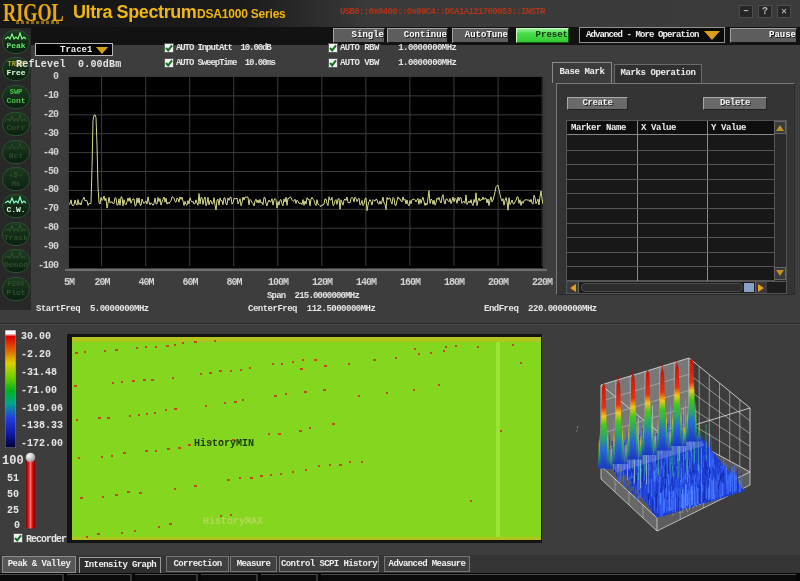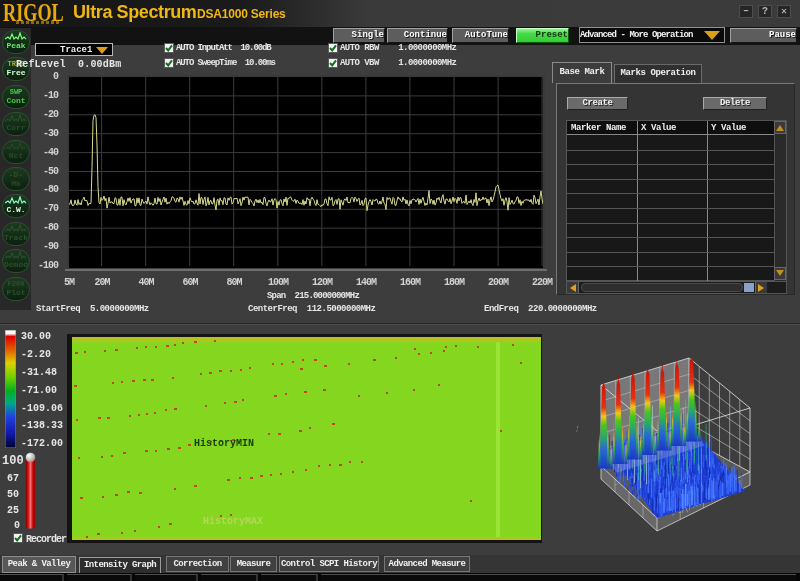--- a/index.html
+++ b/index.html
@@ -13,30 +13,31 @@
 .tab { position:absolute; font-size:9px; font-weight:bold; color:#f0f0f0; text-align:center; letter-spacing:-0.4px; }
 </style></head>
 <body>
 <div id="app">
 
 <div class="abs" style="left:0;top:0;width:800px;height:27px;background:linear-gradient(90deg,#161616 0%,#1a1a1a 30%,#3a3a3a 46%,#3b3b3b 100%)"></div>
 <div class="abs" style="left:3px;top:-2px;font-family:'Liberation Serif',serif;font-weight:bold;font-size:26px;color:#e8a90e;letter-spacing:0px;transform:scaleX(0.70);transform-origin:0 0">RIGOL</div>
 <div class="abs" style="left:16px;top:21px;width:44px;height:3px;background:repeating-linear-gradient(90deg,#8a6a10 0 3px,transparent 3px 5px)"></div>
 <div class="abs" style="left:73px;top:2px;font-family:'Liberation Sans',sans-serif;font-weight:bold;font-size:18px;color:#f0b612;letter-spacing:-0.4px">Ultra Spectrum</div>
 <div class="abs" style="left:197px;top:7px;font-family:'Liberation Sans',sans-serif;font-weight:bold;font-size:12px;color:#f0b612;letter-spacing:-0.2px">DSA1000 Series</div>
+<div class="abs" style="left:340px;top:7px;font-size:9px;font-weight:bold;color:#b03418;letter-spacing:-0.64px">USB0::0x0400::0x09C4::DSA1A121700053::INSTR</div>
 <div class="abs" style="left:739px;top:5px;width:14px;height:13px;background:#262626;border:1px solid #4d4d4d;color:#b6b6b6;font-size:10px;font-weight:bold;text-align:center;line-height:10px">–</div>
 <div class="abs" style="left:758px;top:5px;width:14px;height:13px;background:#262626;border:1px solid #4d4d4d;color:#b6b6b6;font-size:10px;font-weight:bold;text-align:center;line-height:12px">?</div>
 <div class="abs" style="left:777px;top:5px;width:14px;height:13px;background:#262626;border:1px solid #4d4d4d;color:#c2c2c2;font-size:10px;font-weight:bold;text-align:center;line-height:12px">✕</div>
 
 <div class="abs" style="left:0;top:27px;width:800px;height:18px;background:#121212"></div>
 <div class="tbtn" style="left:333px;width:52px">Single</div>
 <div class="tbtn" style="left:387px;width:61px">Continue</div>
 <div class="tbtn" style="left:452px;width:57px">AutoTune</div>
 <div class="tbtn" style="left:516px;width:53px;background:linear-gradient(180deg,#96f096 0%,#48dc48 35%,#34cc34 100%);border-top-color:#c8ffc8;border-left-color:#c8ffc8;border-bottom-color:#0e5e0e;border-right-color:#0e5e0e;color:#143814;text-shadow:none">Preset</div>
-<div class="abs" style="left:579px;top:27px;width:146px;height:16px;background:#0a0a0a;border:1px solid #909090;color:#f2f2f2;font-size:9px;font-weight:bold;line-height:14px;padding-left:0;letter-spacing:-0.9px">Advanced - More Operation
+<div class="abs" style="left:579px;top:27px;width:146px;height:16px;background:#0a0a0a;border:1px solid #909090;color:#f2f2f2;font-size:9px;font-weight:bold;line-height:14px;padding-left:6px;letter-spacing:-0.9px">Advanced - More Operation
 <svg width="16" height="9" viewBox="0 0 16 9" style="position:absolute;right:4px;top:3px">
         <polygon points="0,0 16,0 8,9" fill="#d8a018"></polygon>
       </svg></div>
 <div class="tbtn" style="left:730px;width:67px">Pause</div>
 
 <div class="abs" style="left:0;top:28px;width:31px;height:282px;background:#282828"></div>
 <div class="sbtn" style="top:30px">
       <svg width="22" height="9" viewBox="0 0 22 9" style="display:block;margin:1px auto 0">
         <polyline points="0,7 3,5 5,7 7,2 9,7 11,5 13,7 15,1 17,7 19,5 21,7" fill="none" stroke="#7dff7d" stroke-width="1.2" opacity="1.0"></polyline>
       </svg>
@@ -268,21 +269,21 @@
 <radialGradient id="ball" cx="0.35" cy="0.3" r="0.9">
           <stop offset="0" stop-color="#ffffff"></stop>
           <stop offset="0.55" stop-color="#b8b8b8"></stop>
           <stop offset="1" stop-color="#666"></stop>
         </radialGradient>
       </defs>
 <rect x="4" y="9.5" width="9" height="71" rx="2" fill="url(#th)"></rect>
 <circle cx="8.5" cy="9.5" r="4.8" fill="url(#ball)"></circle>
 </svg>
 <div class="abs mt" style="left:2px;top:454px;font-size:12px">100</div>
-<div class="abs mt" style="left:7px;top:473px;font-size:10px">67</div>
+<div class="abs mt" style="left:7px;top:473px;font-size:10px">51</div>
 <div class="abs mt" style="left:7px;top:489px;font-size:10px">50</div>
 <div class="abs mt" style="left:7px;top:505px;font-size:10px">25</div>
 <div class="abs mt" style="left:14px;top:520px;font-size:10px">0</div>
 <div class="cb" style="left:13px;top:533px;z-index:6">
       <svg width="10" height="10" viewBox="0 0 10 10" style="position:absolute;left:0;top:0">
         <rect x="0.5" y="0.5" width="9" height="9" fill="#f2f2f2" stroke="#5a5a5a"></rect>
         <polyline points="2,5 4.2,7.4 8,2.4" fill="none" stroke="#156e22" stroke-width="2"></polyline>
       </svg>
     </div>
 <div class="abs mt" style="left:26px;top:534px;font-size:10px;letter-spacing:-1px;z-index:6">Recorder</div>

